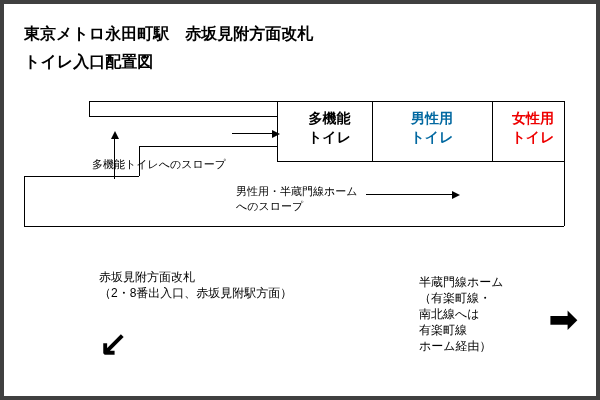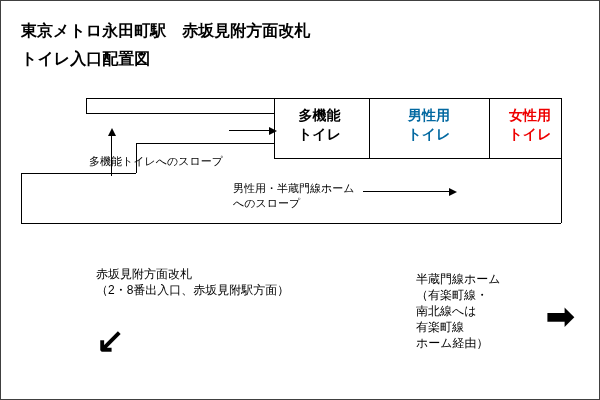--- a/index.html
+++ b/index.html
@@ -11,21 +11,21 @@
     height: 400px;
     background: #ffffff;
     font-family: "Liberation Sans", sans-serif;
     color: #000000;
     overflow: hidden;
   }
   #page {
     position: relative;
     width: 600px;
     height: 400px;
-    border: 1px solid #404040;
+    border: 4px solid #404040;
     box-sizing: border-box;
     background: #ffffff;
   }
   .title {
     position: absolute;
     left: 20px;
     font-size: 16px;
     font-weight: bold;
     letter-spacing: 0px;
     white-space: nowrap;
@@ -118,21 +118,21 @@
   <div class="wall wall-h" style="left:85px; top:112px; width:188px;"></div>
   <div class="wall wall-v" style="left:85px; top:97px; height:15px;"></div>
 
   <div class="wall wall-v" style="left:20px; top:172px; height:50px;"></div>
   <div class="wall wall-h" style="left:20px; top:222px; width:540px;"></div>
   <div class="wall wall-v" style="left:560px; top:157px; height:65px;"></div>
   <div class="wall wall-h" style="left:20px; top:172px; width:115px;"></div>
   <div class="wall wall-v" style="left:135px; top:142px; height:30px;"></div>
   <div class="wall wall-h" style="left:135px; top:142px; width:138px;"></div>
 
-  <div class="room-label" style="left:276px; top:105px; width:85px;">
+  <div class="room-label" style="left:283px; top:105px; width:85px;">
     <span>多機能</span><br>
     <span>トイレ</span>
   </div>
 
   <div class="room-label blue" style="left:378px; top:105px; width:100px;">
     <span>男性用</span><br>
     <span>トイレ</span>
   </div>
 
   <div class="room-label red" style="left:498px; top:105px; width:62px;">

